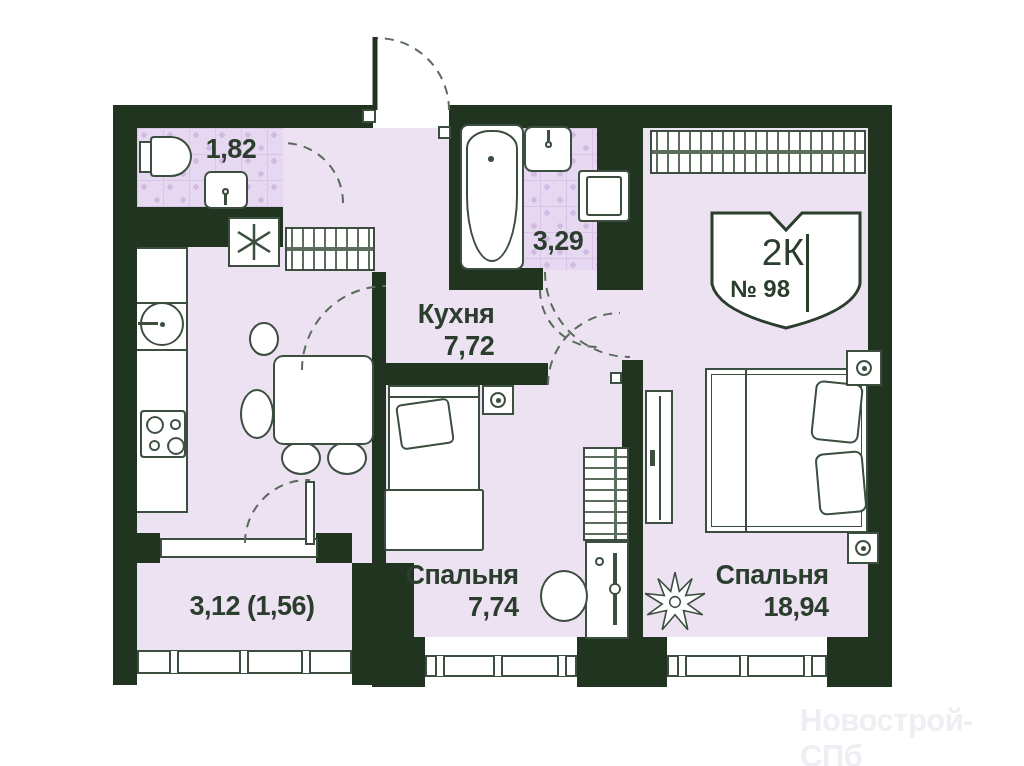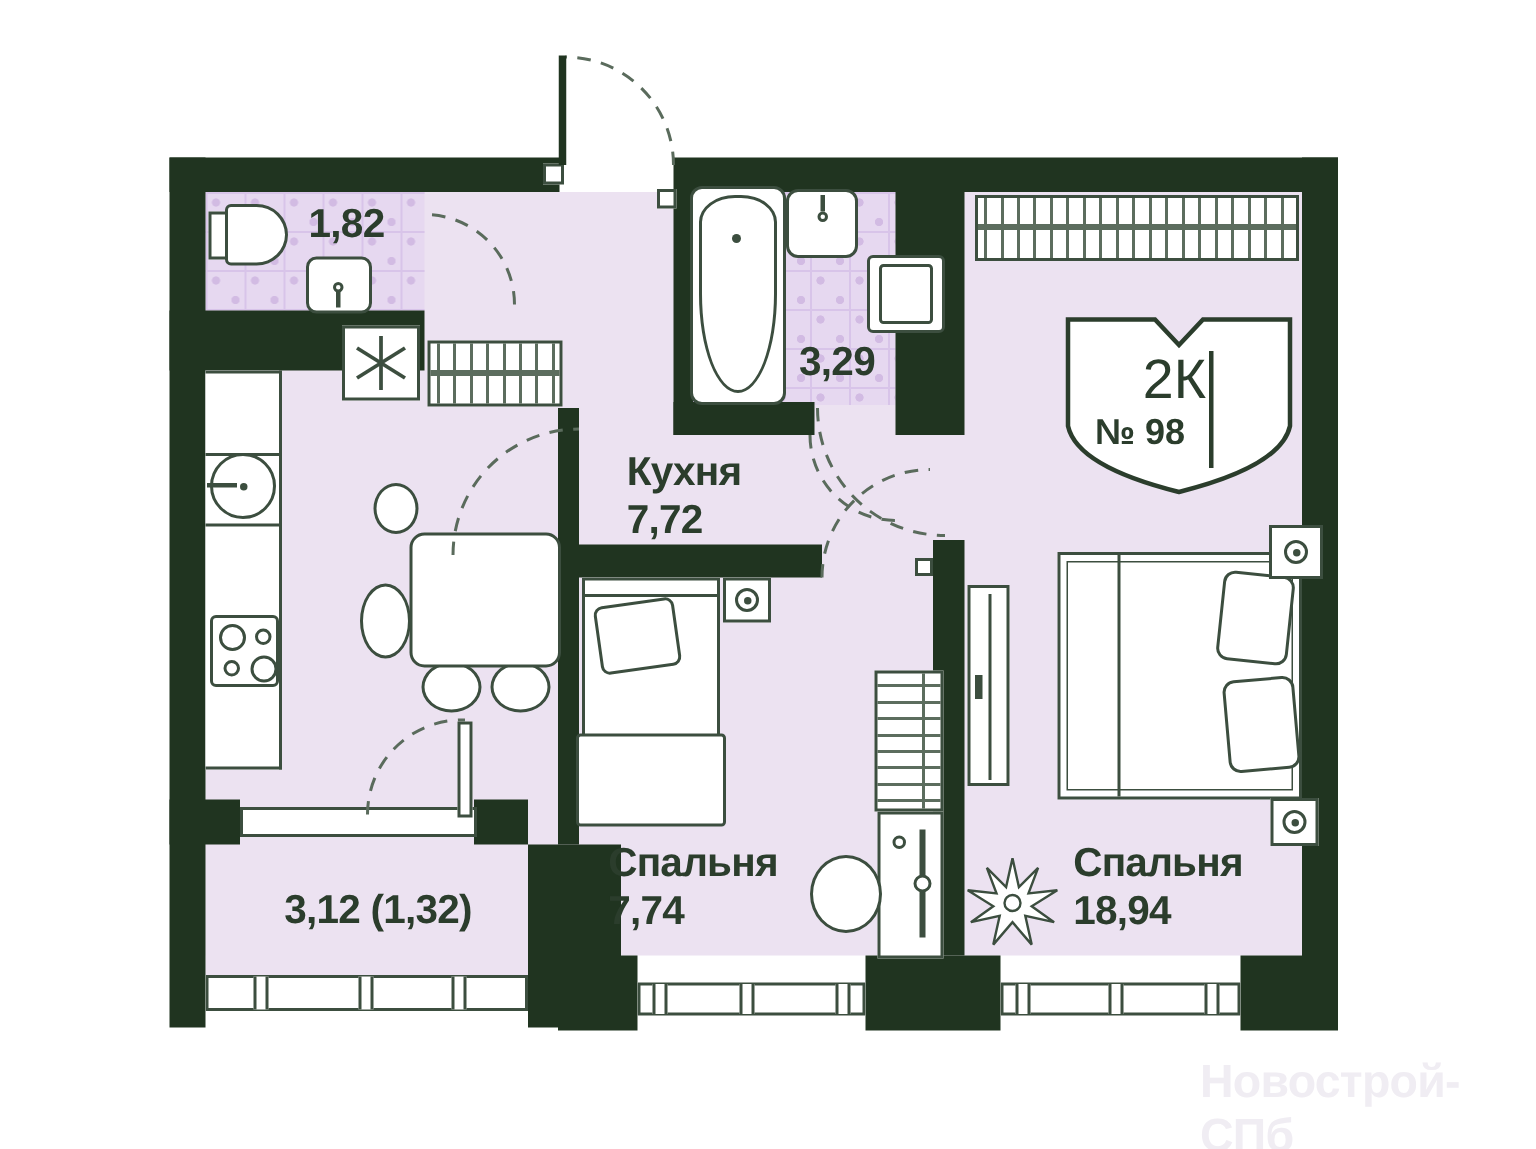--- a/index.html
+++ b/index.html
@@ -19,21 +19,21 @@
   .win{position:absolute;background:#fff;border:2px solid #3c4e3f;box-sizing:border-box;}
   .mull{position:absolute;top:-1px;bottom:-1px;width:10px;background:#fff;
         border-left:2px solid #3c4e3f;border-right:2px solid #3c4e3f;box-sizing:border-box;}
   .loopsV{background-image:
       linear-gradient(transparent 44%,#5c6d5e 44%,#5c6d5e 54%,transparent 54%),
       repeating-linear-gradient(90deg,transparent 0 4px,#5c6d5e 4px 6px,transparent 6px 11px);}
   .loopsH{background-image:
       linear-gradient(90deg,transparent 70%,#5c6d5e 70%,#5c6d5e 76%,transparent 76%),
       repeating-linear-gradient(0deg,transparent 0 4px,#5c6d5e 4px 6px,transparent 6px 11px);}
   .label{position:absolute;color:#2b3d2c;font-weight:600;font-size:27px;line-height:1.18;
-         text-align:left;transform:translate(-50%,-50%);letter-spacing:-0.5px;white-space:nowrap;}
+         text-align:right;transform:translate(-50%,-50%);letter-spacing:-0.5px;white-space:nowrap;}
   .label .name:empty{display:none;}
   .label .name,.label .area{display:block;}
   .socket{position:absolute;background:#fff;border:2px solid #3c4e3f;box-sizing:border-box;
           display:flex;align-items:center;justify-content:center;}
   .socket .c1{width:16px;height:16px;border:2px solid #3c4e3f;border-radius:50%;box-sizing:border-box;
           display:flex;align-items:center;justify-content:center;}
   .socket .c2{width:5px;height:5px;background:#3c4e3f;border-radius:50%;}
   #badge{position:absolute;left:706px;top:210px;width:160px;height:122px;}
   #badge .col-l{position:absolute;left:10px;top:24px;width:88px;text-align:center;color:#2b3d2c;}
   #badge .t{font-size:37px;font-weight:400;line-height:1.05;text-align:right;}
@@ -213,21 +213,21 @@
   </div>
   <div class="label" style="left:462px;top:592px;">
     <span class="name">Спальня</span>
       <span class="area">7,74</span>
   </div>
   <div class="label" style="left:772px;top:592px;">
     <span class="name">Спальня</span>
       <span class="area">18,94</span>
   </div>
   <div class="label" style="left:252px;top:607px;">
-      <span class="area">3,12 (1,32)</span>
+      <span class="area">3,12 (1,56)</span>
   </div>
 
   <div id="badge">
     <svg width="160" height="122" viewBox="0 0 160 122">
       <path d="M6,3 H64 L80,20 L96,3 H154 V74 Q148,101 80,118 Q12,101 6,74 Z" fill="#fff" stroke="#2b3d2c" stroke-width="3"></path>
     </svg>
     <div class="col-l">
       <div class="t">2К</div>
       <div class="n">№ 98</div>
     </div>

